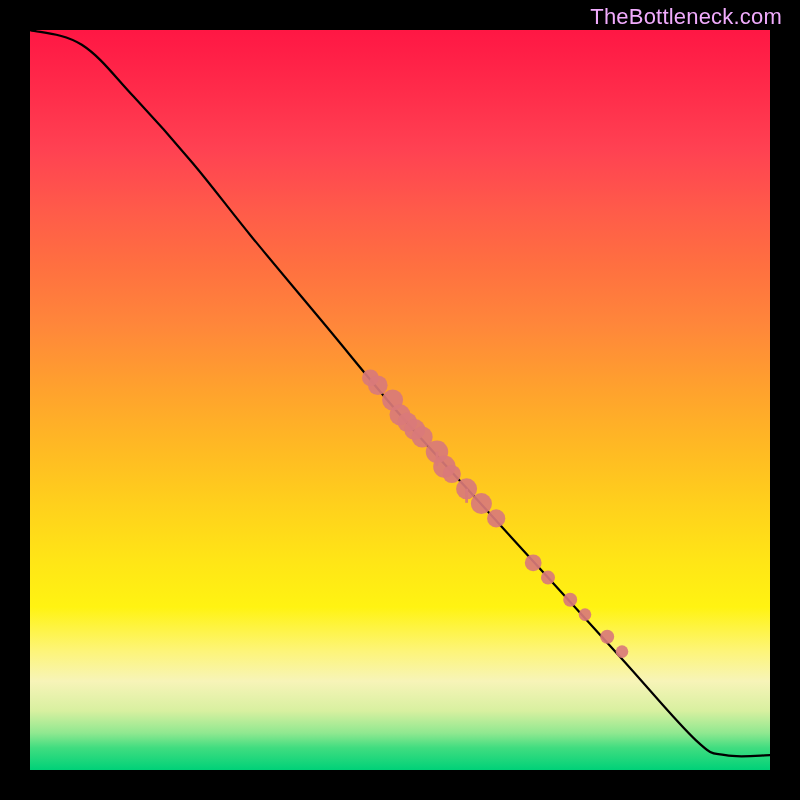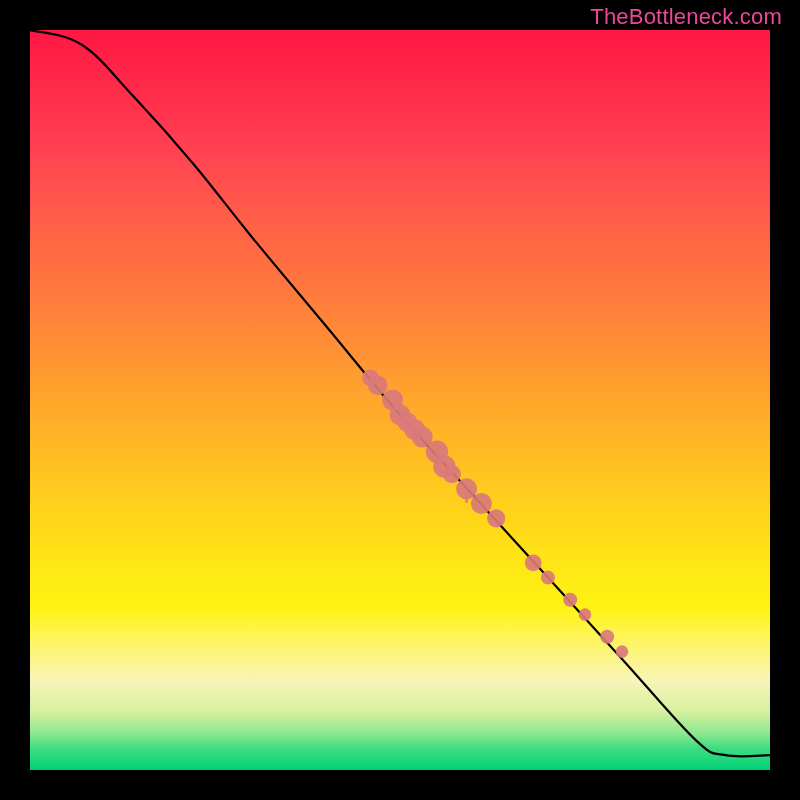--- a/index.html
+++ b/index.html
@@ -10,21 +10,21 @@
     position: relative;
     font-family: Arial, Helvetica, sans-serif;
     overflow: hidden;
   }
   .watermark {
     position: absolute;
     top: 4px;
     right: 18px;
     font-size: 22px;
     font-weight: 500;
-    color: #ec4899;
+    color: #f0abfc;
     letter-spacing: 0.2px;
     z-index: 10;
   }
   .plot-area {
     position: absolute;
     left: 30px;
     top: 30px;
     width: 740px;
     height: 740px;
     overflow: hidden;

